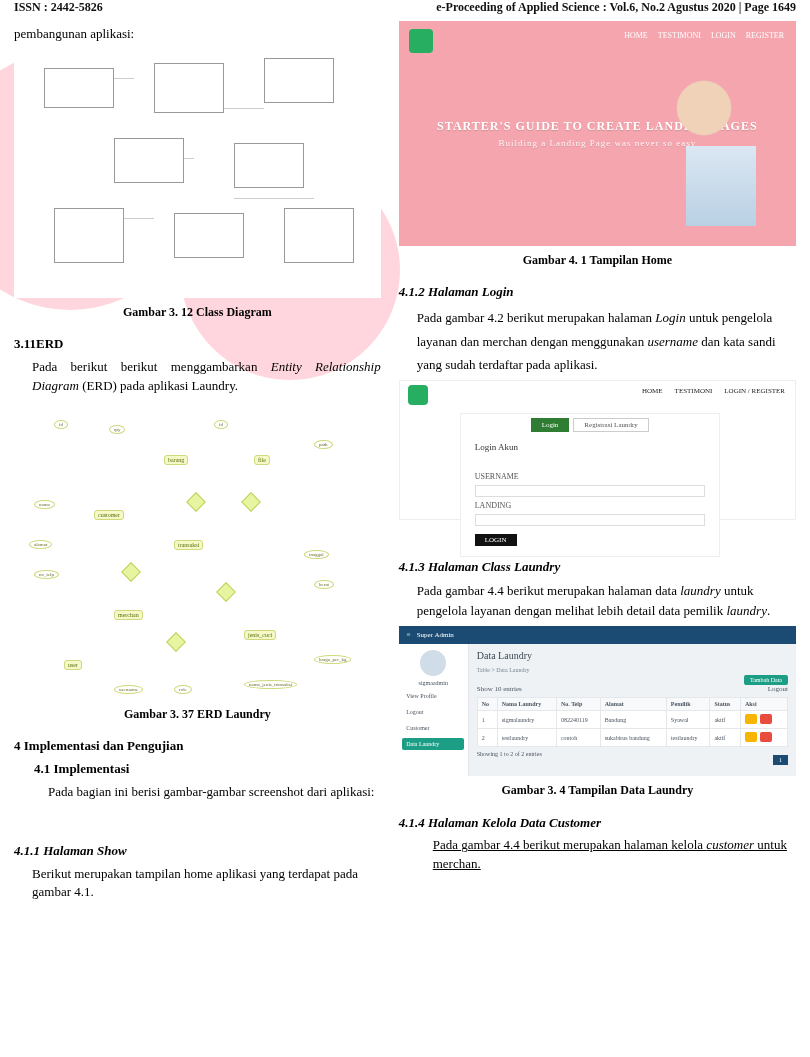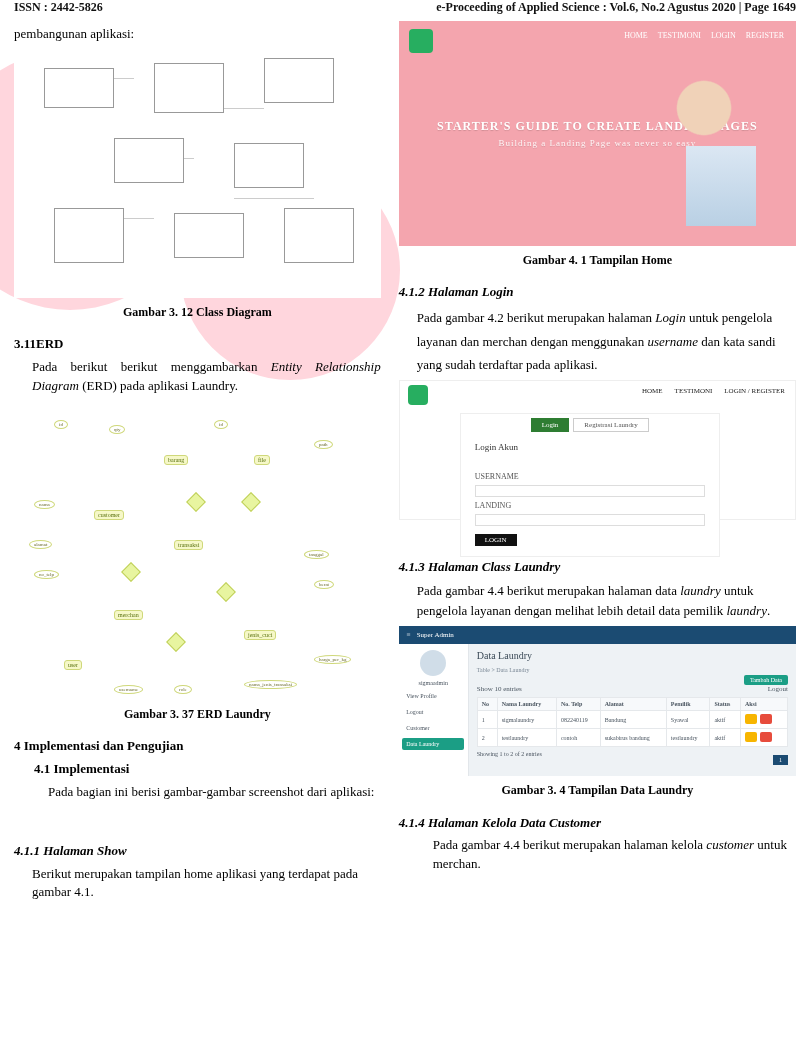--- a/index.html
+++ b/index.html
@@ -445,17 +445,17 @@
             <span>Showing 1 to 2 of 2 entries</span>
             <span class="pager">1</span>
           </div>
         </div>
       </div>
     </div>
 
     <p class="caption">Gambar 3. 4 Tampilan Data Laundry</p>
 
     <p class="sec-title">4.1.4 Halaman Kelola Data Customer</p>
-    <p style="padding-left:34px;">
+    <p style="padding-left:34px;text-decoration:underline;">
       <span>Pada gambar 4.4 berikut merupakan halaman kelola </span><span class="italic">customer</span><span> untuk merchan.</span>
     </p>
   </div>
 </div>
 
 </body></html>

